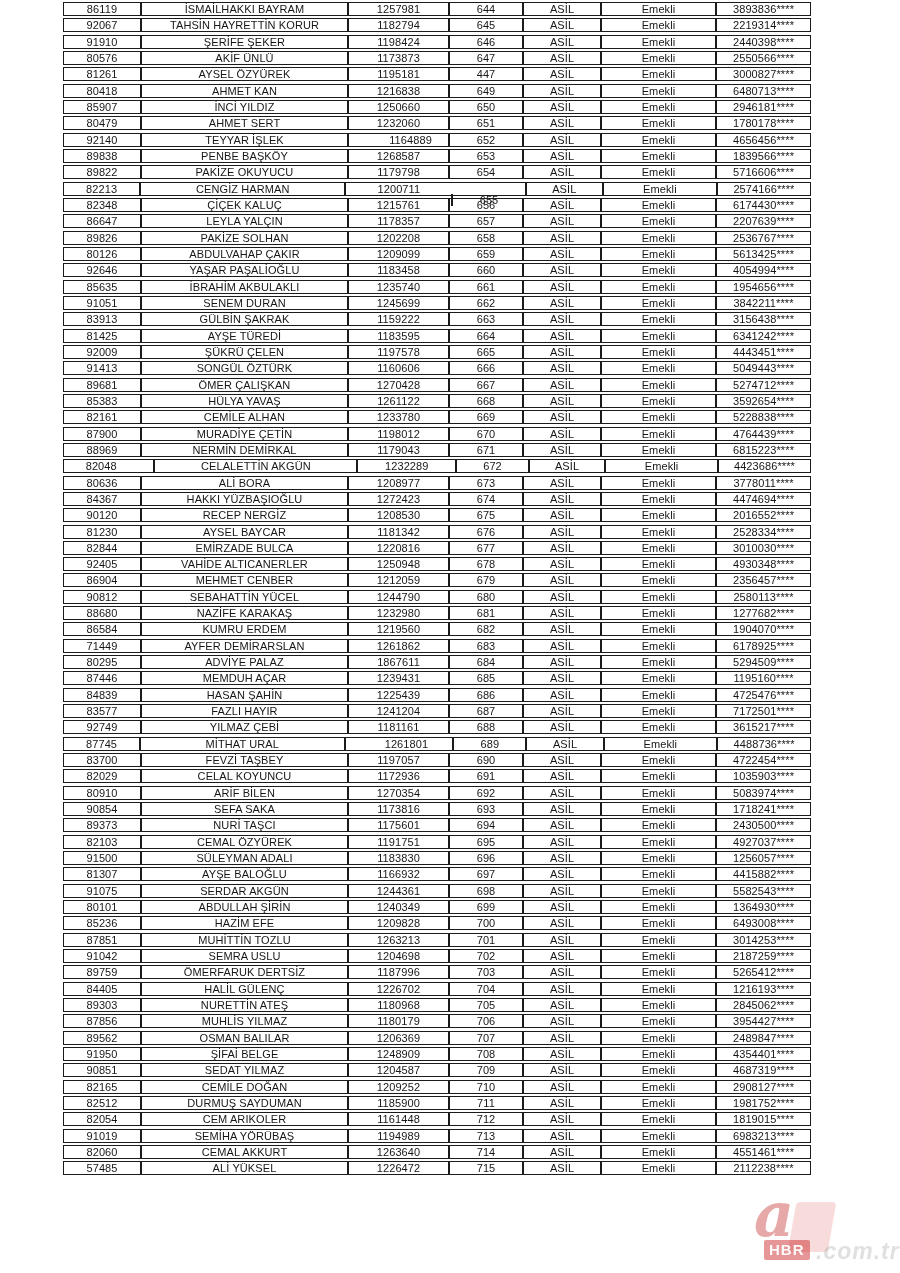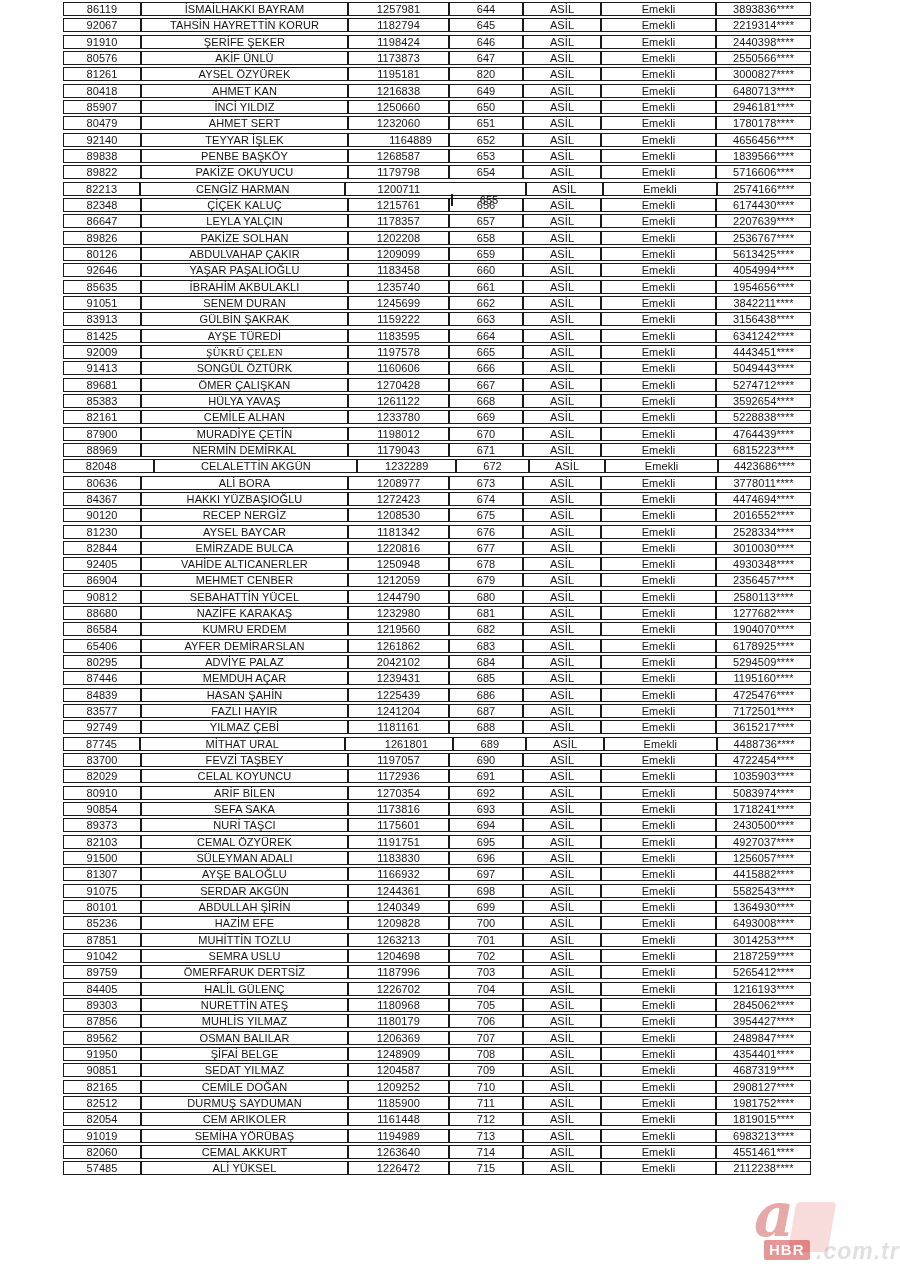--- a/index.html
+++ b/index.html
@@ -141,21 +141,21 @@
         <div class="cell" style="width: 101px;">1173873</div>
         <div class="cell" style="width: 74px;">647</div>
         <div class="cell" style="width: 78px;">ASİL</div>
         <div class="cell" style="width: 115px;">Emekli</div>
         <div class="cell" style="width: 95px;">2550566****</div>
       </div>
       <div class="row">
         <div class="cell" style="width: 76px;">81261</div>
         <div class="cell" style="width: 207px;">AYSEL ÖZYÜREK</div>
         <div class="cell" style="width: 101px;">1195181</div>
-        <div class="cell" style="width: 74px;">820</div>
+        <div class="cell" style="width: 74px;">447</div>
         <div class="cell" style="width: 78px;">ASİL</div>
         <div class="cell" style="width: 115px;">Emekli</div>
         <div class="cell" style="width: 95px;">3000827****</div>
       </div>
       <div class="row">
         <div class="cell" style="width: 76px;">80418</div>
         <div class="cell" style="width: 207px;">AHMET KAN</div>
         <div class="cell" style="width: 101px;">1216838</div>
         <div class="cell" style="width: 74px;">649</div>
         <div class="cell" style="width: 78px;">ASİL</div>
@@ -292,21 +292,21 @@
         <div class="cell" style="width: 76px;">81425</div>
         <div class="cell" style="width: 207px;">AYŞE TÜREDİ</div>
         <div class="cell" style="width: 101px;">1183595</div>
         <div class="cell" style="width: 74px;">664</div>
         <div class="cell" style="width: 78px;">ASİL</div>
         <div class="cell" style="width: 115px;">Emekli</div>
         <div class="cell" style="width: 95px;">6341242****</div>
       </div>
       <div class="row">
         <div class="cell" style="width: 76px;">92009</div>
-        <div class="cell" style="width: 207px; font-family: Liberation Serif, serif;">ŞÜKRÜ ÇELEN</div>
+        <div class="cell" style="width: 207px;">ŞÜKRÜ ÇELEN</div>
         <div class="cell" style="width: 101px;">1197578</div>
         <div class="cell" style="width: 74px;">665</div>
         <div class="cell" style="width: 78px;">ASİL</div>
         <div class="cell" style="width: 115px;">Emekli</div>
         <div class="cell" style="width: 95px;">4443451****</div>
       </div>
       <div class="row">
         <div class="cell" style="width: 76px;">91413</div>
         <div class="cell" style="width: 207px;">SONGÜL ÖZTÜRK</div>
         <div class="cell" style="width: 101px;">1160606</div>
@@ -453,32 +453,32 @@
       <div class="row">
         <div class="cell" style="width: 76px;">86584</div>
         <div class="cell" style="width: 207px;">KUMRU ERDEM</div>
         <div class="cell" style="width: 101px;">1219560</div>
         <div class="cell" style="width: 74px;">682</div>
         <div class="cell" style="width: 78px;">ASİL</div>
         <div class="cell" style="width: 115px;">Emekli</div>
         <div class="cell" style="width: 95px;">1904070****</div>
       </div>
       <div class="row">
-        <div class="cell" style="width: 76px;">65406</div>
+        <div class="cell" style="width: 76px;">71449</div>
         <div class="cell" style="width: 207px;">AYFER DEMİRARSLAN</div>
         <div class="cell" style="width: 101px;">1261862</div>
         <div class="cell" style="width: 74px;">683</div>
         <div class="cell" style="width: 78px;">ASİL</div>
         <div class="cell" style="width: 115px;">Emekli</div>
         <div class="cell" style="width: 95px;">6178925****</div>
       </div>
       <div class="row">
         <div class="cell" style="width: 76px;">80295</div>
         <div class="cell" style="width: 207px;">ADVİYE PALAZ</div>
-        <div class="cell" style="width: 101px;">2042102</div>
+        <div class="cell" style="width: 101px;">1867611</div>
         <div class="cell" style="width: 74px;">684</div>
         <div class="cell" style="width: 78px;">ASİL</div>
         <div class="cell" style="width: 115px;">Emekli</div>
         <div class="cell" style="width: 95px;">5294509****</div>
       </div>
       <div class="row">
         <div class="cell" style="width: 76px;">87446</div>
         <div class="cell" style="width: 207px;">MEMDUH AÇAR</div>
         <div class="cell" style="width: 101px;">1239431</div>
         <div class="cell" style="width: 74px;">685</div>

